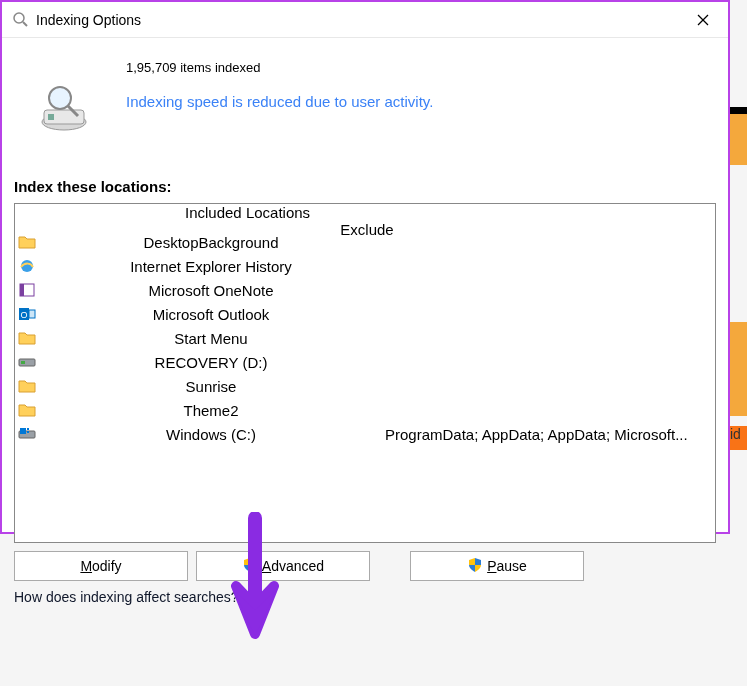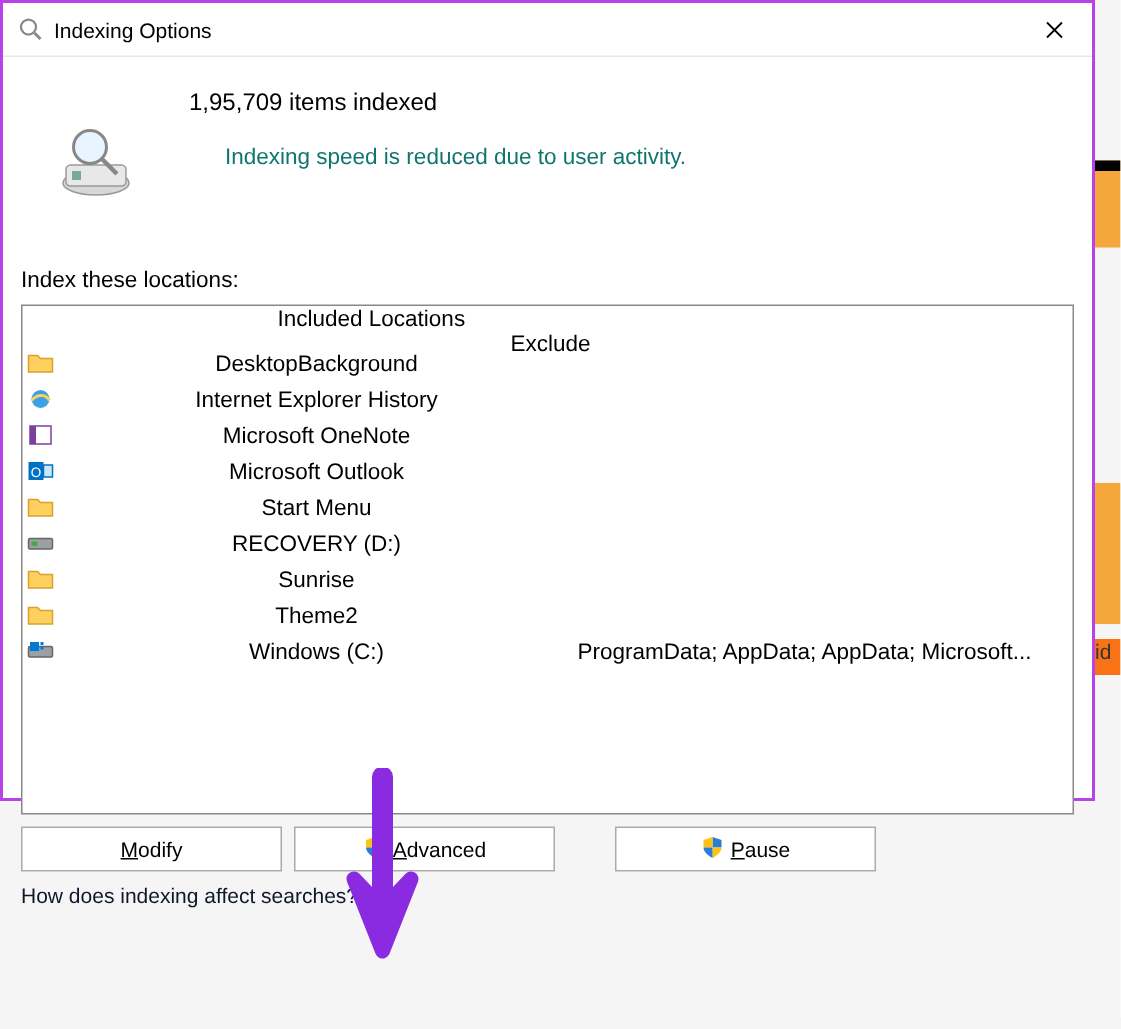--- a/index.html
+++ b/index.html
@@ -68,33 +68,33 @@
       width: 64px;
       height: 56px;
       margin-left: 20px;
       margin-right: 28px;
       margin-top: 24px;
     }
     .status-text {
       padding-top: 4px;
     }
     .status-text .count-line {
-      font-size: 16px;
+      font-size: 13px;
       color: #000;
       margin-bottom: 18px;
     }
     .status-text .speed-line {
       font-size: 15px;
-      color: #0f766e;
-      margin-left: 24px;
+      color: #3b82f6;
     }
     .section-label {
       font-size: 15px;
       color: #000;
       margin-bottom: 8px;
+      font-weight: bold;
     }
     .list-box {
       border: 1px solid #888;
       flex: 1;
       display: flex;
       flex-direction: column;
       background: #fff;
       margin-bottom: 8px;
       min-height: 340px;
     }

